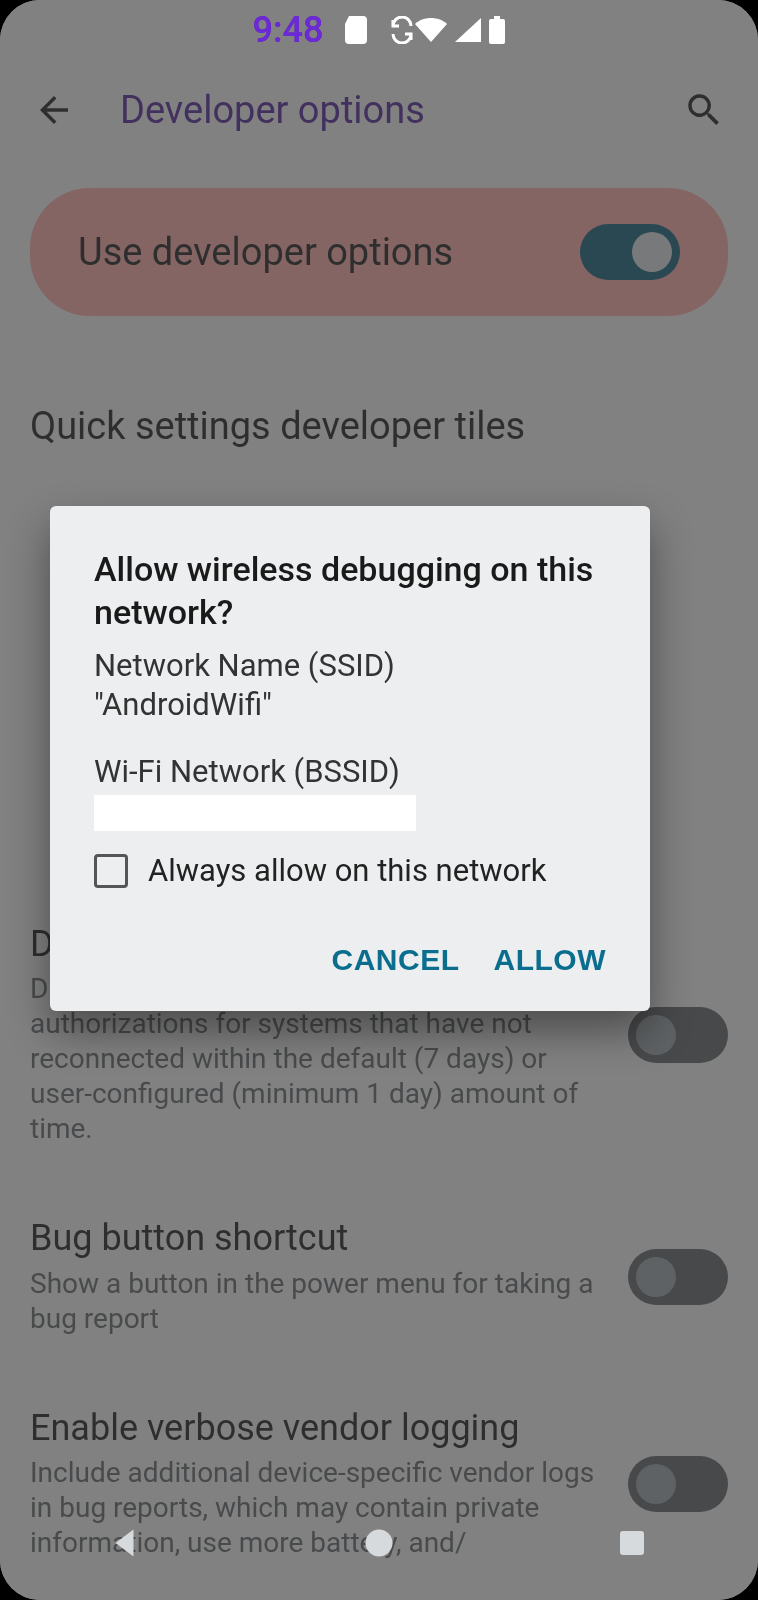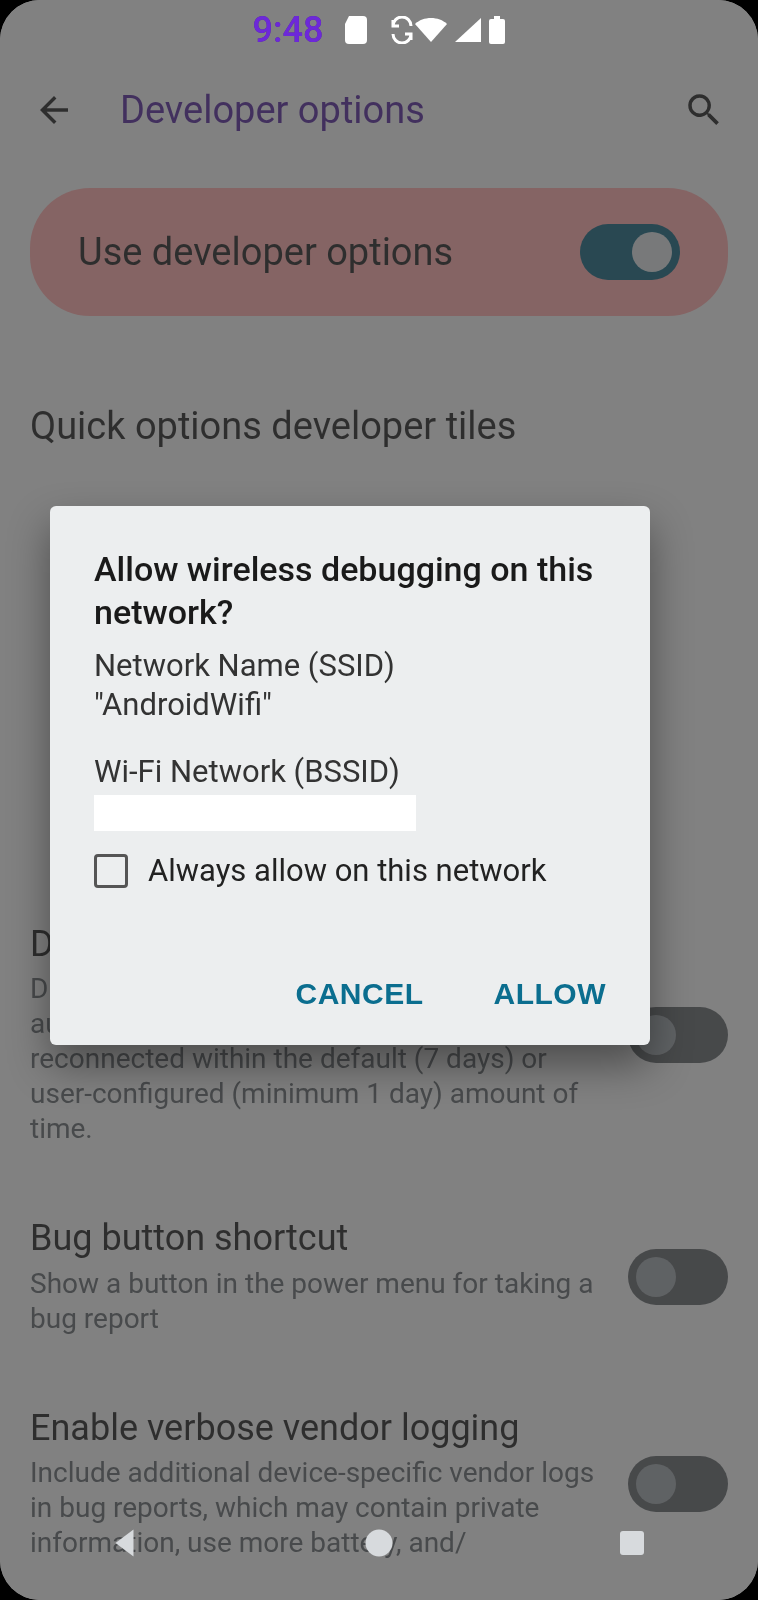--- a/index.html
+++ b/index.html
@@ -36,21 +36,21 @@
 
   
   .dialog { position: absolute; top: 506px; left: 50px; width: 600px; background: #eceeef; border-radius: 6px; padding: 42px 44px 34px 44px; box-shadow: 0 20px 40px rgba(0,0,0,0.4); }
   .dialog-title { font-size: 34px; font-weight: 500; color: #1a1a1a; line-height: 1.25; margin-bottom: 14px; }
   .dialog-line { font-size: 31px; color: #333; line-height: 1.25; }
   .dialog-gap { height: 28px; }
   .redact { width: 322px; height: 36px; background: #fff; margin-top: 4px; }
   .check-row { display: flex; align-items: center; gap: 20px; margin-top: 21px; }
   .checkbox { width: 34px; height: 34px; border: 3px solid #555; border-radius: 4px; }
   .check-label { font-size: 31px; color: #222; }
-  .dialog-actions { display: flex; justify-content: flex-end; gap: 70px; margin-top: 88px; }
+  .dialog-actions { display: flex; justify-content: flex-end; gap: 34px; margin-top: 54px; }
   .dialog-btn { font-size: 30px; font-weight: 600; color: #0b6e8f; letter-spacing: 0.5px; background: none; border: none; cursor: pointer; }
 
   
   .nav-bar { position: absolute; bottom: 0; left: 0; right: 0; height: 110px; display: flex; align-items: center; justify-content: space-around; }
   .nav-icon { width: 36px; height: 36px; }
 </style>
 </head>
 <body>
 <div class="device">
 
@@ -104,21 +104,21 @@
     </div>
 
     <div class="content">
       <div class="pill">
         <span class="pill-label">Use developer options</span>
         <div class="toggle on">
             <div class="knob"></div>
           </div>
       </div>
 
-      <div class="section-title">Quick options developer tiles</div>
+      <div class="section-title">Quick settings developer tiles</div>
 
       <div style="height:420px"></div>
 
       <div class="setting">
         <div class="setting-text">
           <div class="setting-title">Disable adb authorization timeout</div>
           <div class="setting-sub">Disable automatic revocation of adb authorizations for systems that have not reconnected within the default (7 days) or user-configured (minimum 1 day) amount of time.</div>
         </div>
         <div class="toggle off">
             <div class="knob"></div>

